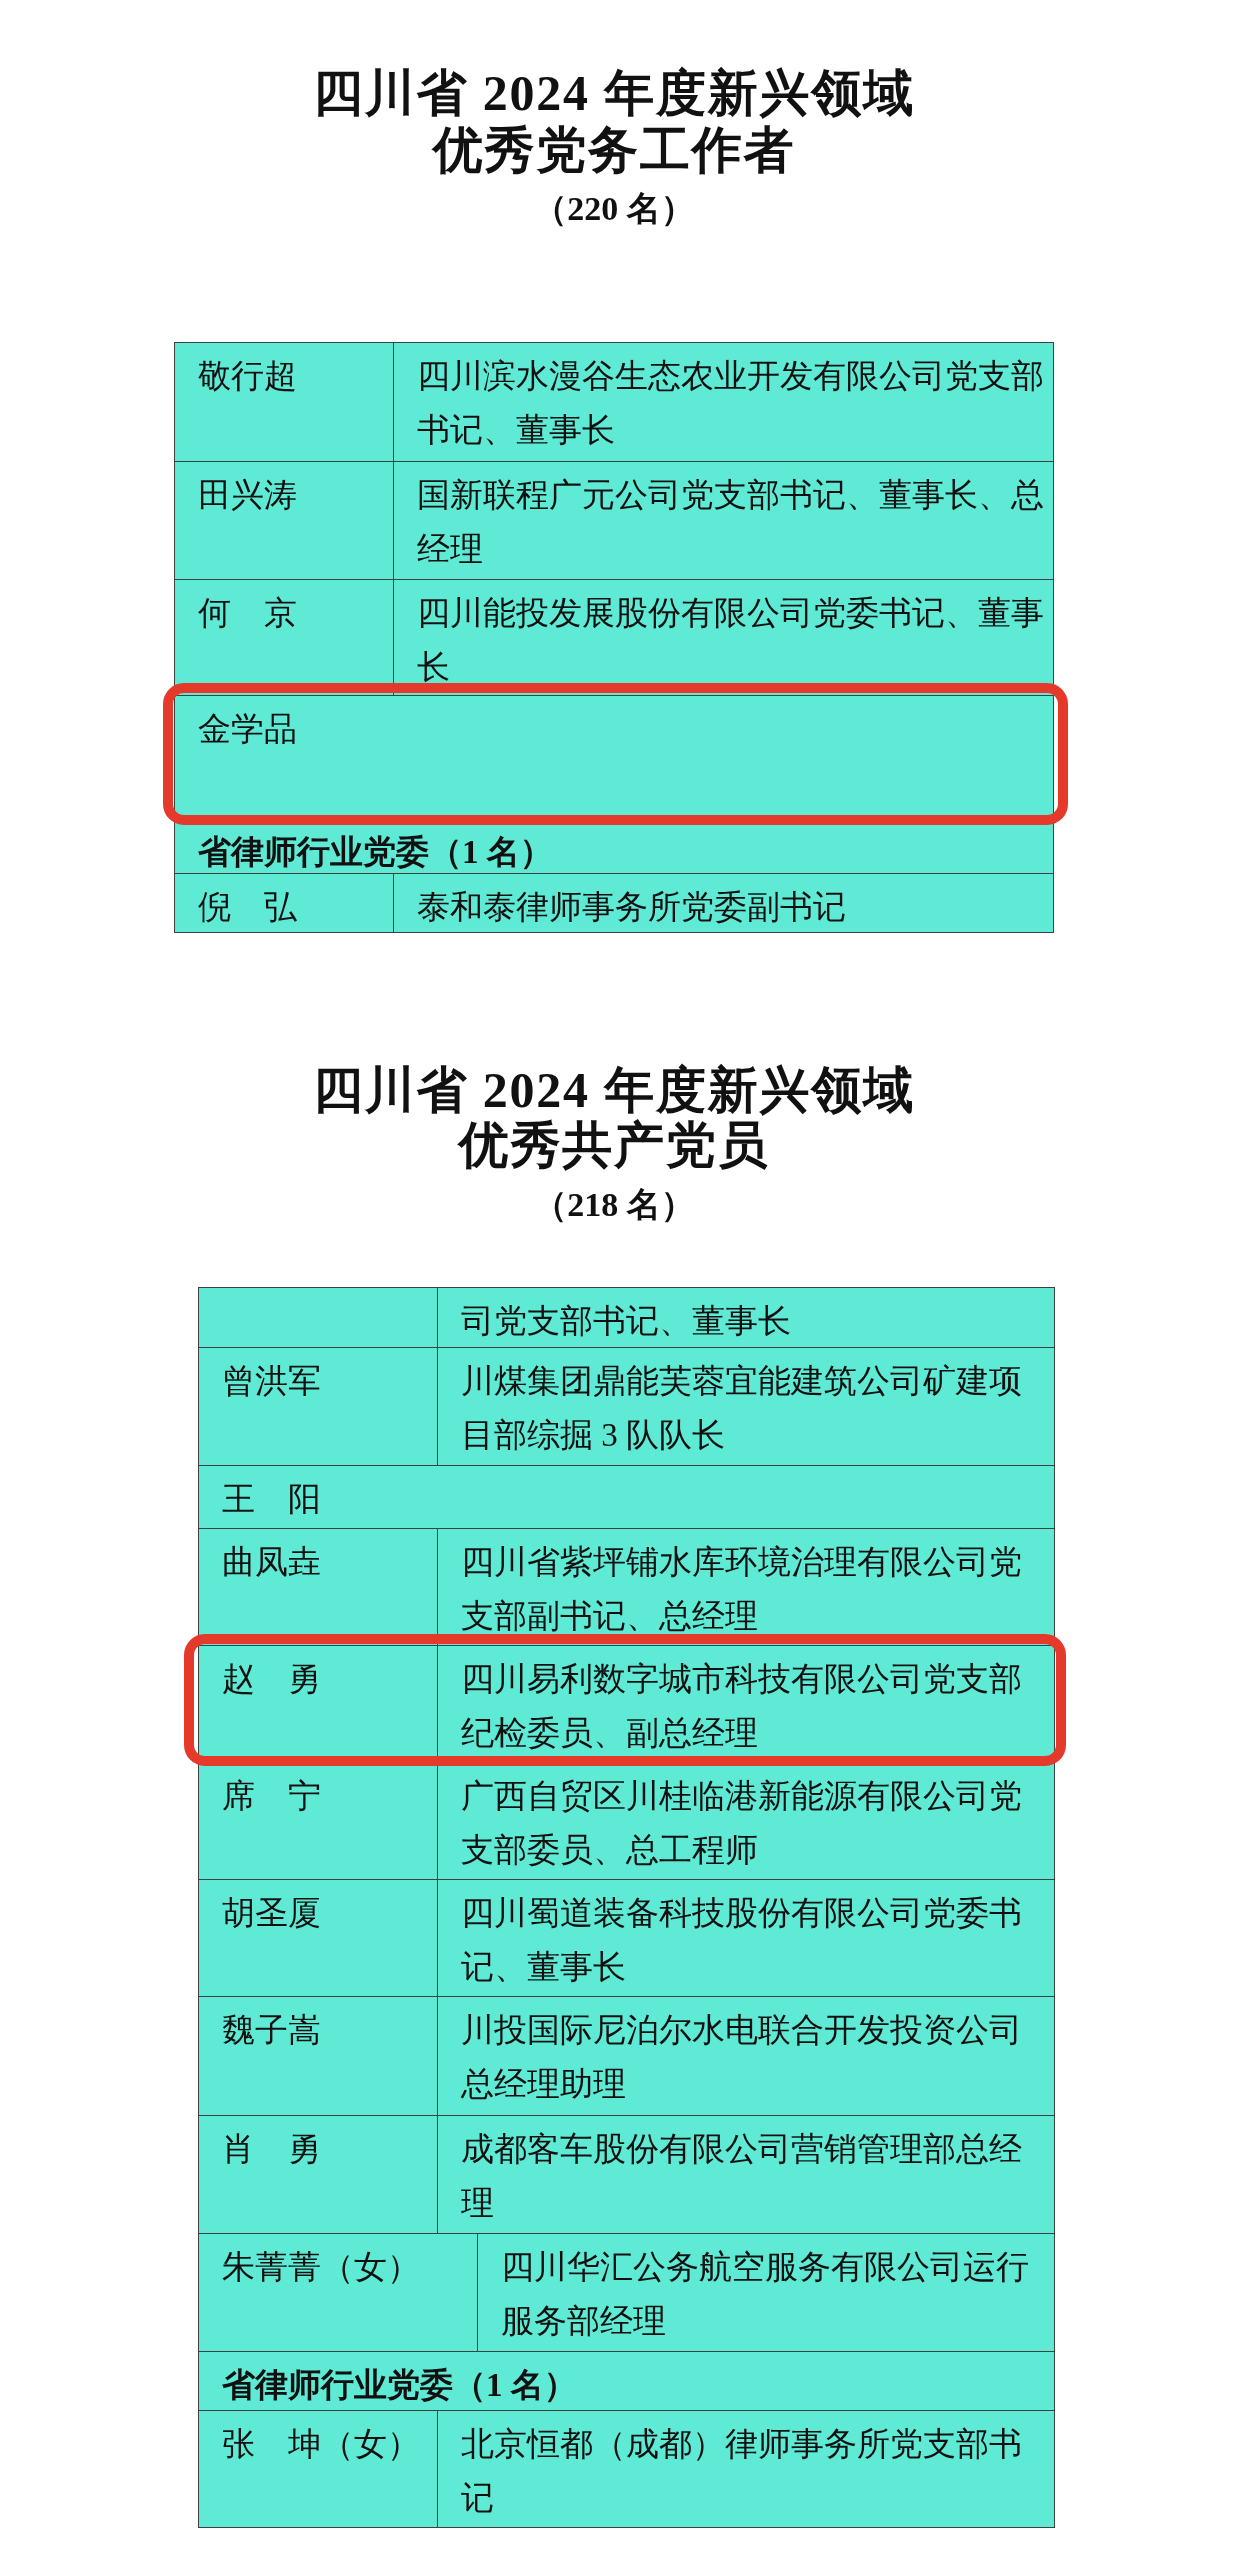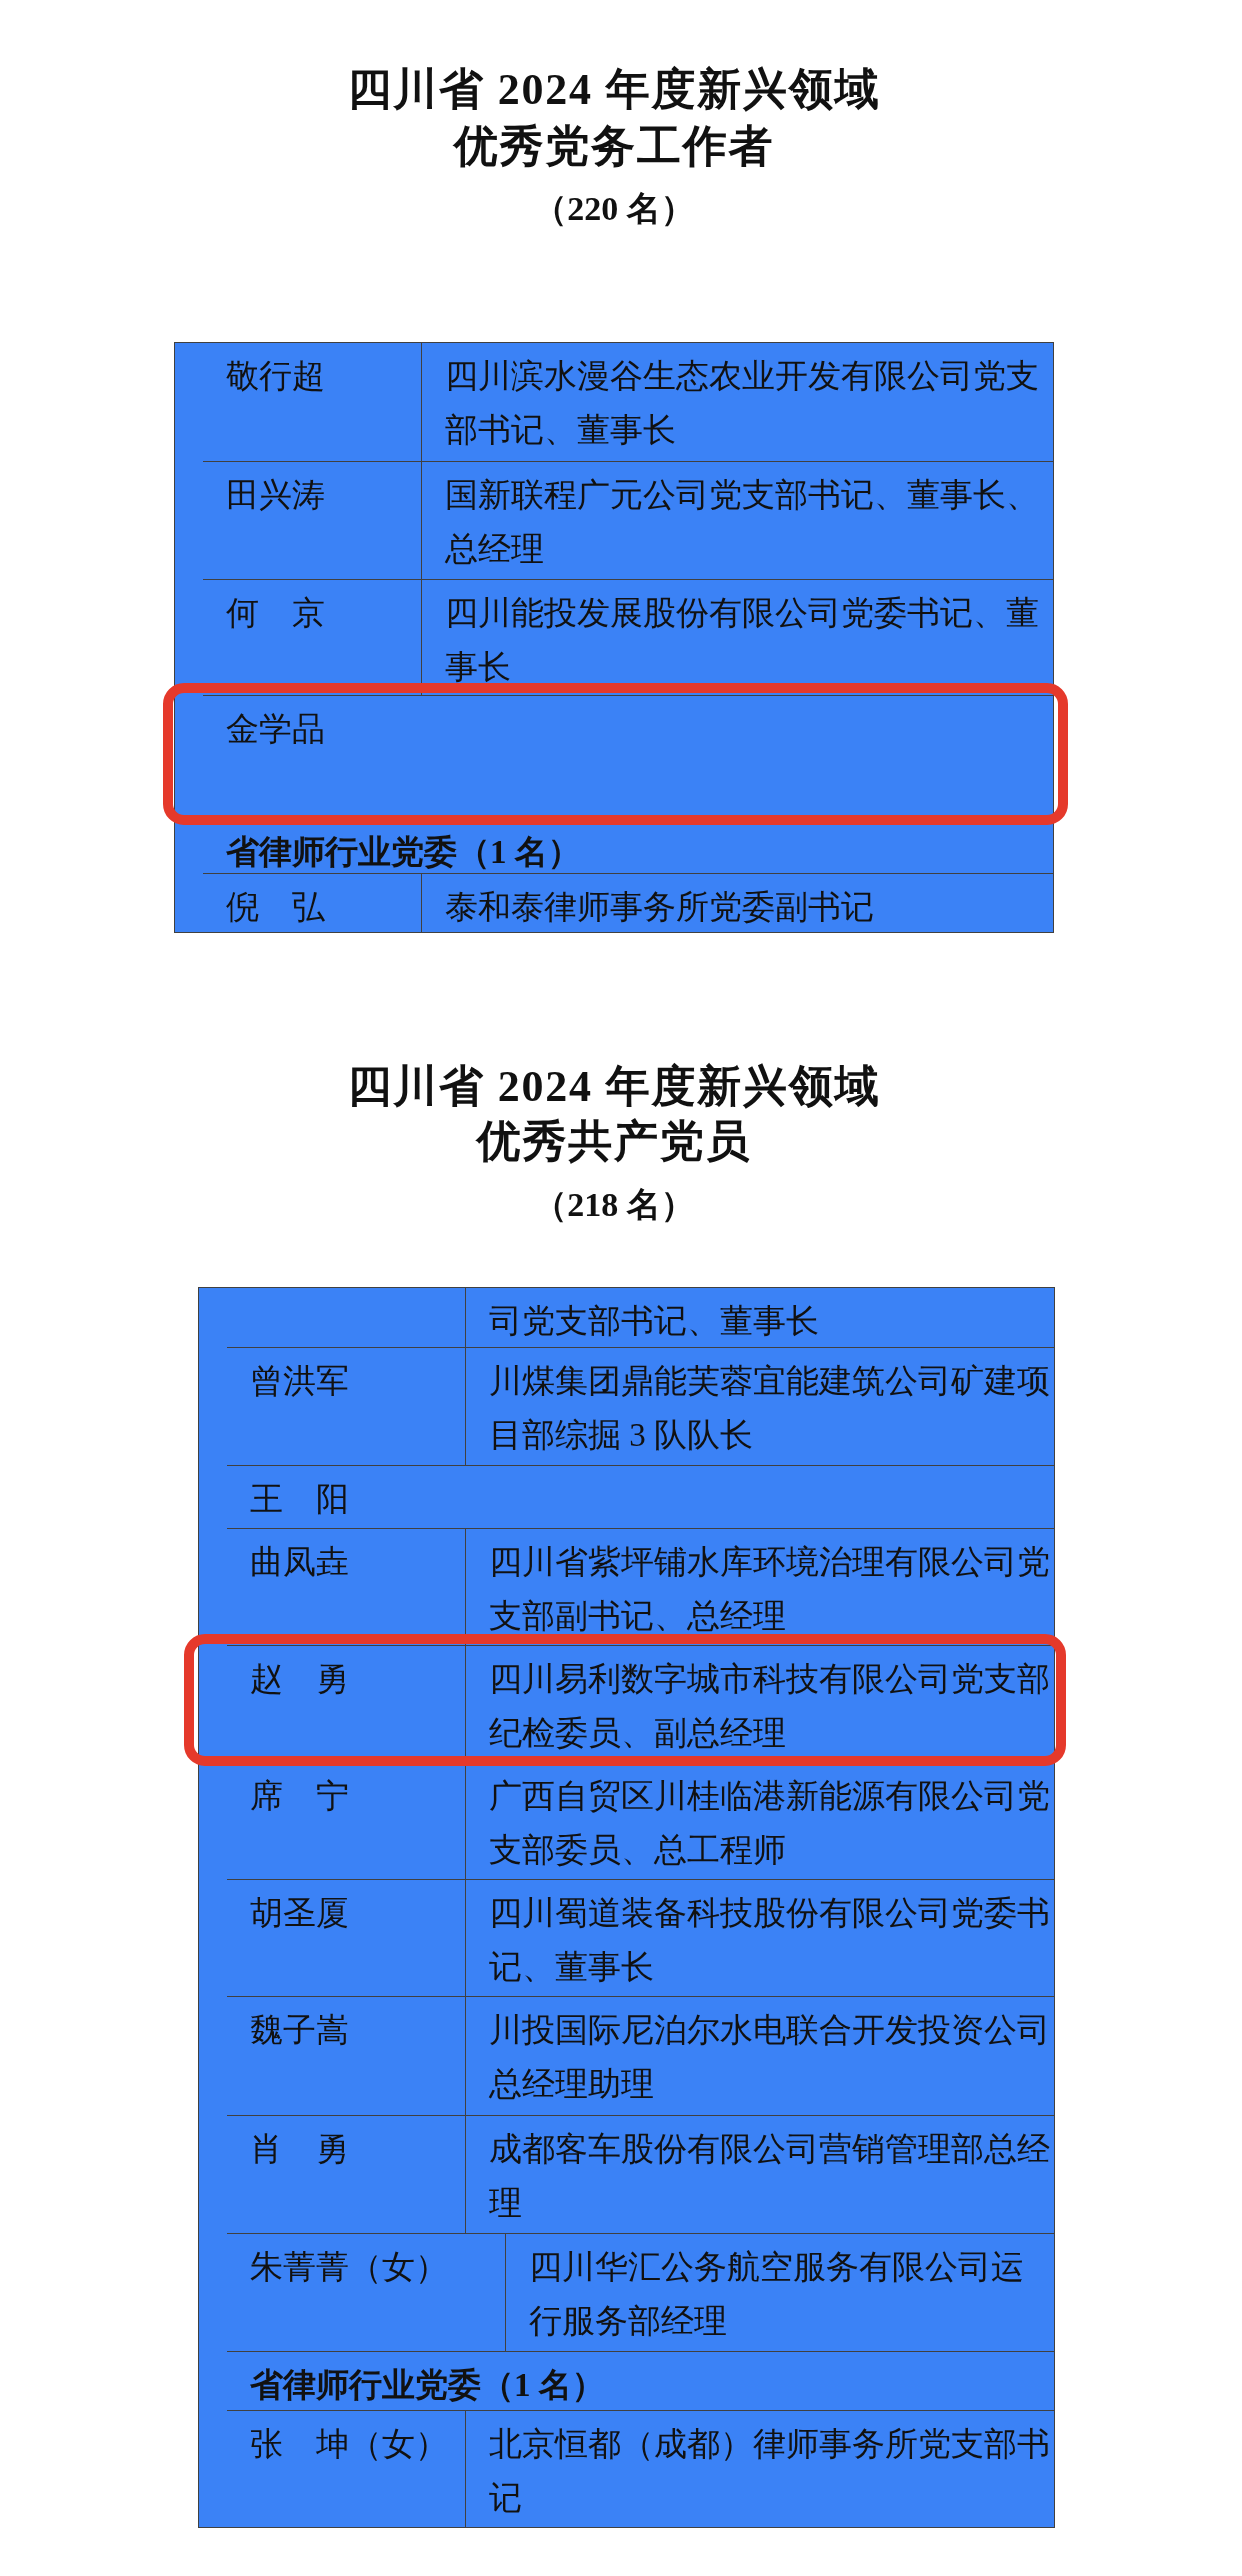--- a/index.html
+++ b/index.html
@@ -6,36 +6,35 @@
   body {
     width: 1242px; height: 2576px;
     background: #ffffff;
     position: relative;
     font-family: "Liberation Serif", "DejaVu Serif", serif;
     color: #111111;
   }
   .title-line {
     position: absolute; left: 0; width: 1228px;
     text-align: center;
-    font-size: 44px; font-weight: 700;
+    font-size: 50px; font-weight: 700;
     letter-spacing: 1.8px;
     white-space: pre;
   }
   .count-line {
     position: absolute; left: 0; width: 1228px;
     text-align: center;
     font-size: 34px; font-weight: 700;
     white-space: pre;
   }
   .award-table {
     position: absolute;
     border: 1.8px solid #404040;
-    background: #3b82f6;
+    background: #5eead4;
     box-sizing: border-box;
-    padding-left: 28px;
   }
   .t-row {
     display: flex;
     border-top: 1.8px solid #404040;
     box-sizing: border-box;
     overflow: hidden;
   }
   .t-row:first-child { border-top: none; }
   .cell {
     font-size: 33px;

